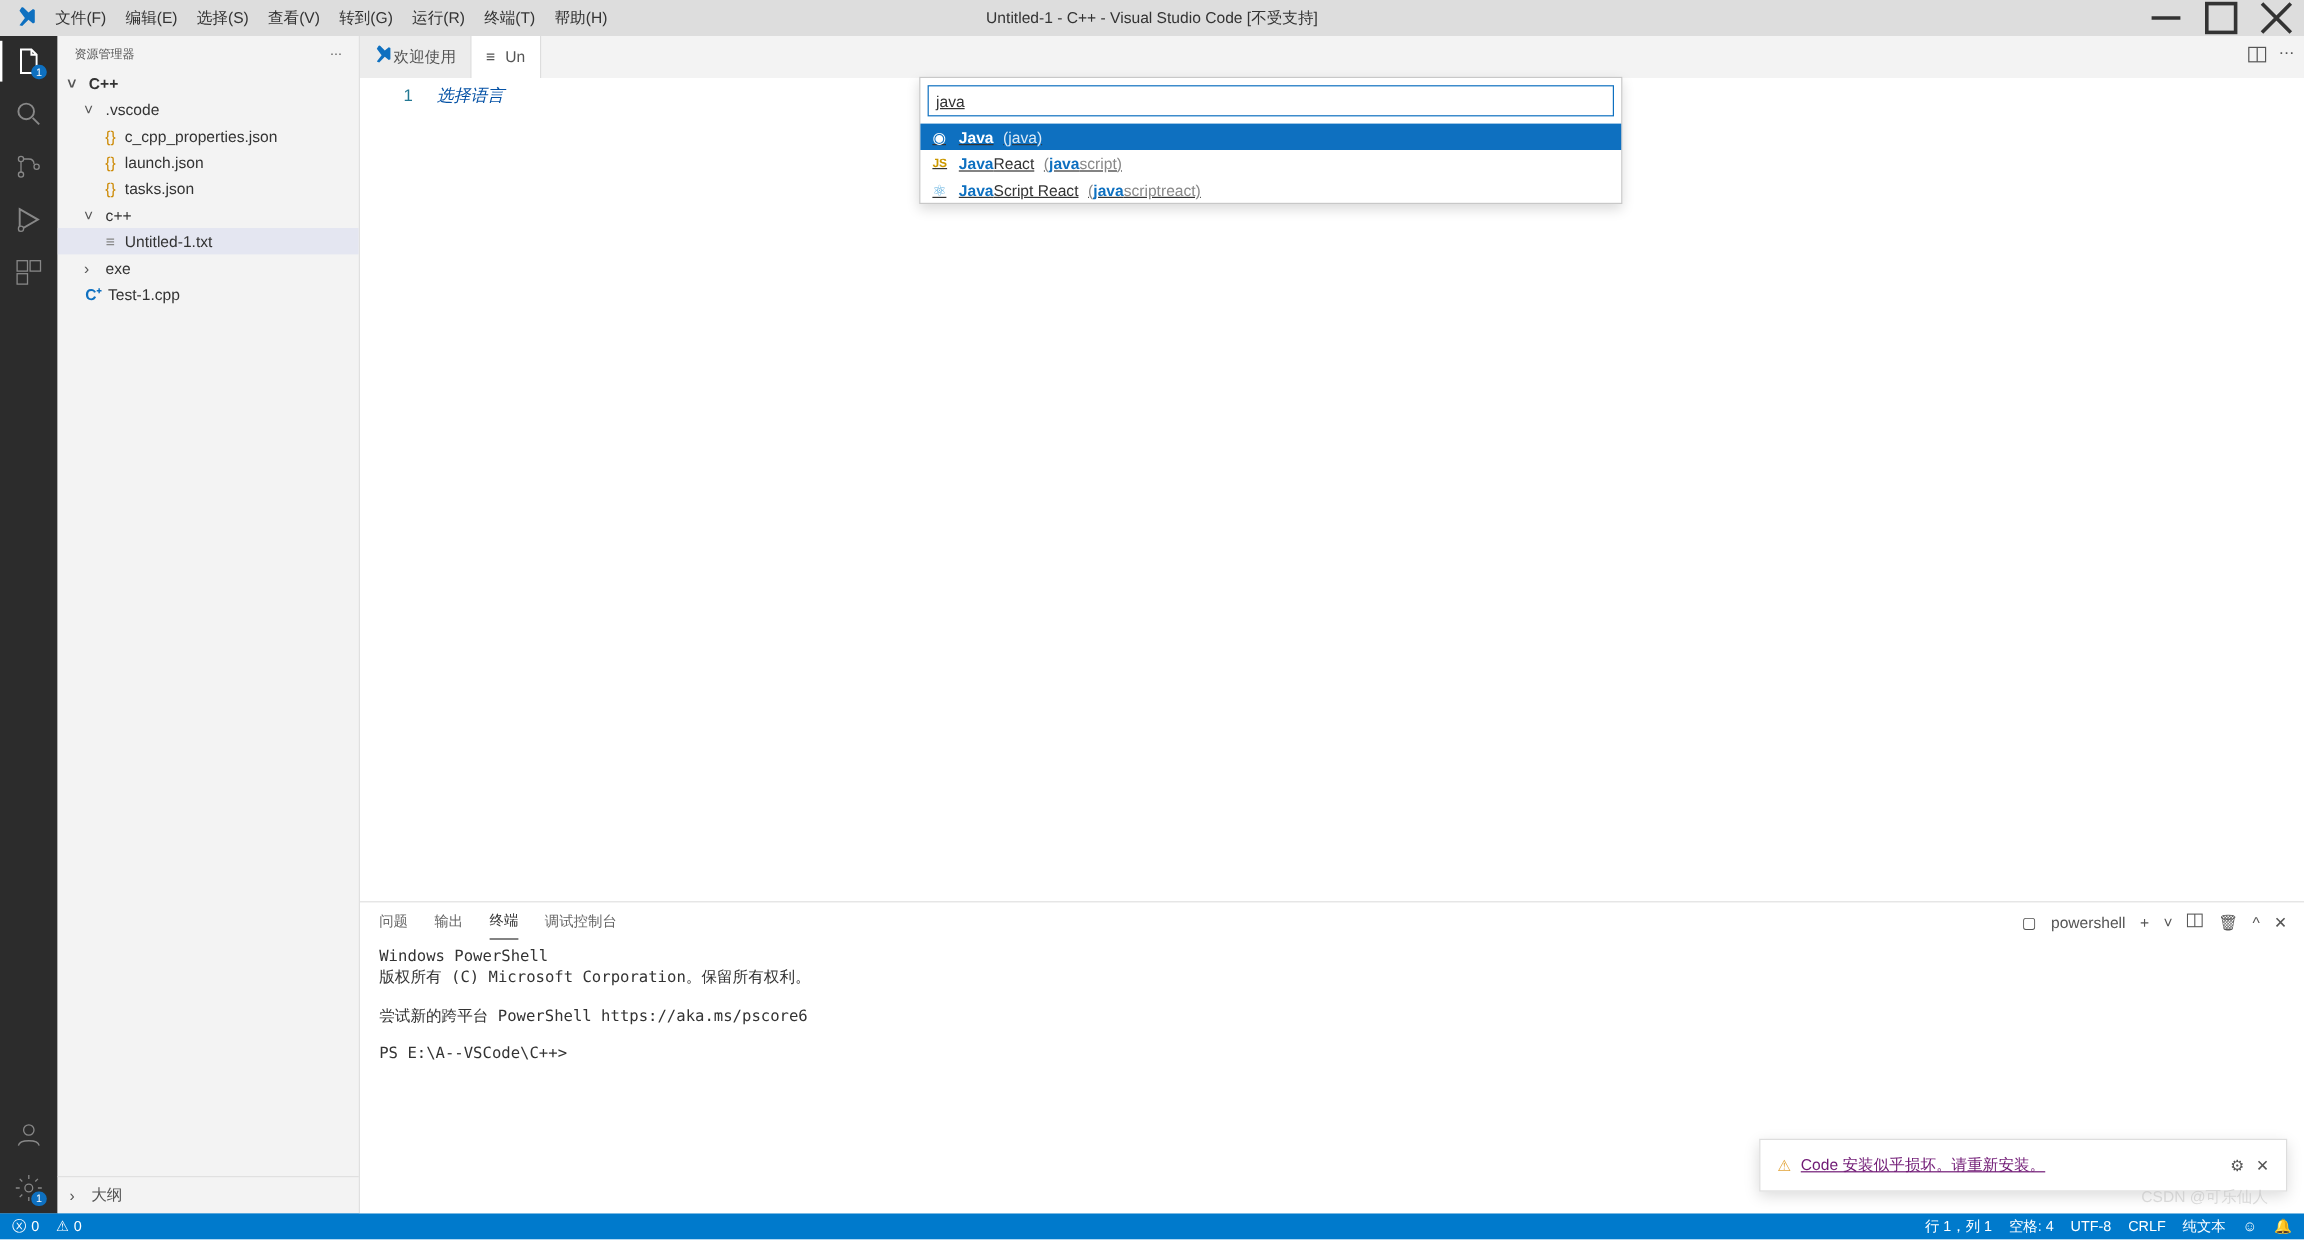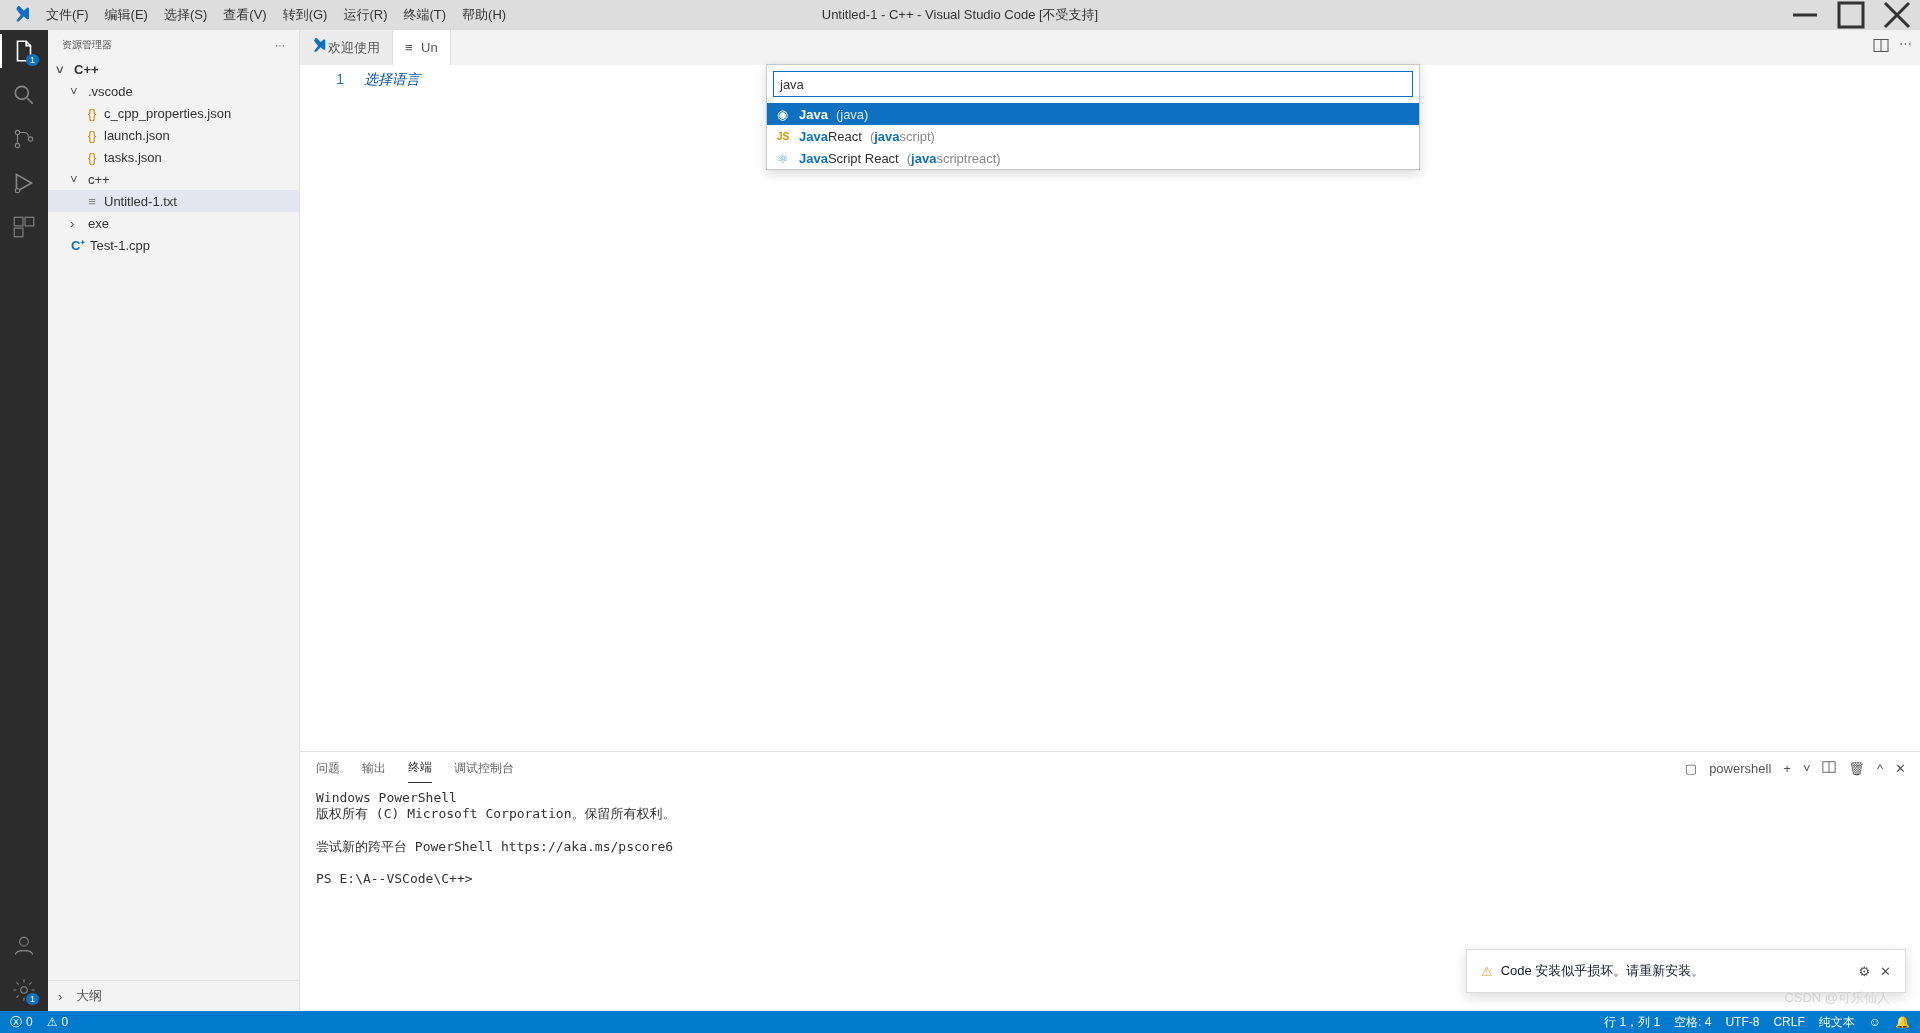--- a/index.html
+++ b/index.html
@@ -43,21 +43,21 @@
 .tabs { height:35px; background:#f3f3f3; display:flex; align-items:stretch; }
 .tab { display:flex; align-items:center; padding:0 12px; gap:0; background:#ececec; border-right:1px solid #ddd; color:#555; position:relative; }
 .tab.active { background:#fff; }
 .tab .tab-icon { width:16px; }
 .editor-actions { position:absolute; right:8px; top:6px; display:flex; gap:10px; color:#555; }
 .editor-body { flex:1; display:flex; position:relative; }
 .gutter { width:64px; text-align:right; padding:6px 20px 0 0; color:#237893; font-family:Consolas,monospace; font-size:14px; }
 .code { flex:1; padding:6px 0 0 0; font-family:Consolas,monospace; font-size:14px; color:#0451a5; font-style:italic; }
 
 
-.quickinput { position:absolute; left:466px; top:34px; width:654px; background:#fff; border:1px solid #c8c8c8; box-shadow:0 4px 10px rgba(0,0,0,.15); z-index:10; }
+.quickinput { position:absolute; left:466px; top:34px; width:586px; background:#fff; border:1px solid #c8c8c8; box-shadow:0 4px 10px rgba(0,0,0,.15); z-index:10;text-decoration:underline; }
 .qi-input { margin:6px; border:1px solid #0e70c0; height:26px; display:flex; align-items:center; padding:0 6px; font-size:13px; color:#333; }
 .qi-list { }
 .qi-item { display:flex; align-items:center; height:22px; padding:0 10px; gap:8px; font-size:13px; }
 .qi-item.sel { background:#0e70c0; color:#fff; }
 .qi-icon { width:14px; display:inline-flex; }
 .hl { font-weight:600; color:#0e70c0; }
 .qi-item.sel .hl { color:#fff; }
 .qi-sub { opacity:.85; }
 .qi-item .paren { color:#888; }
 
@@ -65,21 +65,21 @@
 .panel { height:260px; border-top:1px solid #e0e0e0; display:flex; flex-direction:column; background:#fff; }
 .panel-tabs { display:flex; align-items:center; padding:0 16px; height:32px; gap:22px; color:#666; position:relative; }
 .panel-tab { font-size:12px; padding:6px 0; }
 .panel-tab.active { color:#333; border-bottom:1px solid #333;text-align:center; }
 .panel-right { position:absolute; right:14px; display:flex; align-items:center; gap:12px; color:#555; }
 .term { flex:1; padding:6px 16px; font-family:Consolas,monospace; font-size:13px; color:#333; white-space:pre-wrap; }
 
 
 .notif { position:absolute; right:14px; bottom:40px; width:440px; background:#fff; border:1px solid #ddd; box-shadow:0 4px 12px rgba(0,0,0,.15); padding:12px 14px; }
 .notif-row1 { display:flex; align-items:center; gap:8px; }
-.notif-row1 .msg { flex:1; color:#0f172a; font-size:13px; }
+.notif-row1 .msg { flex:1; color:#701a75; font-size:13px;text-decoration:underline; }
 .notif-row1 .nicon { color:#e2a43a; }
 .notif-actions { display:flex; justify-content:flex-end; margin-top:10px; }
 .notif-btn { background:#0e70c0; color:#fff; padding:4px 10px; font-size:12px; }
 .nclose { display:flex; gap:10px; color:#555; }
 
 
 .statusbar { height:22px; background:#007acc; color:#fff; display:flex; align-items:center; justify-content:space-between; padding:0 10px; font-size:12px; }
 .sb-left, .sb-right { display:flex; align-items:center; gap:14px; }
 .sb-item { display:flex; align-items:center; gap:4px; }
 

